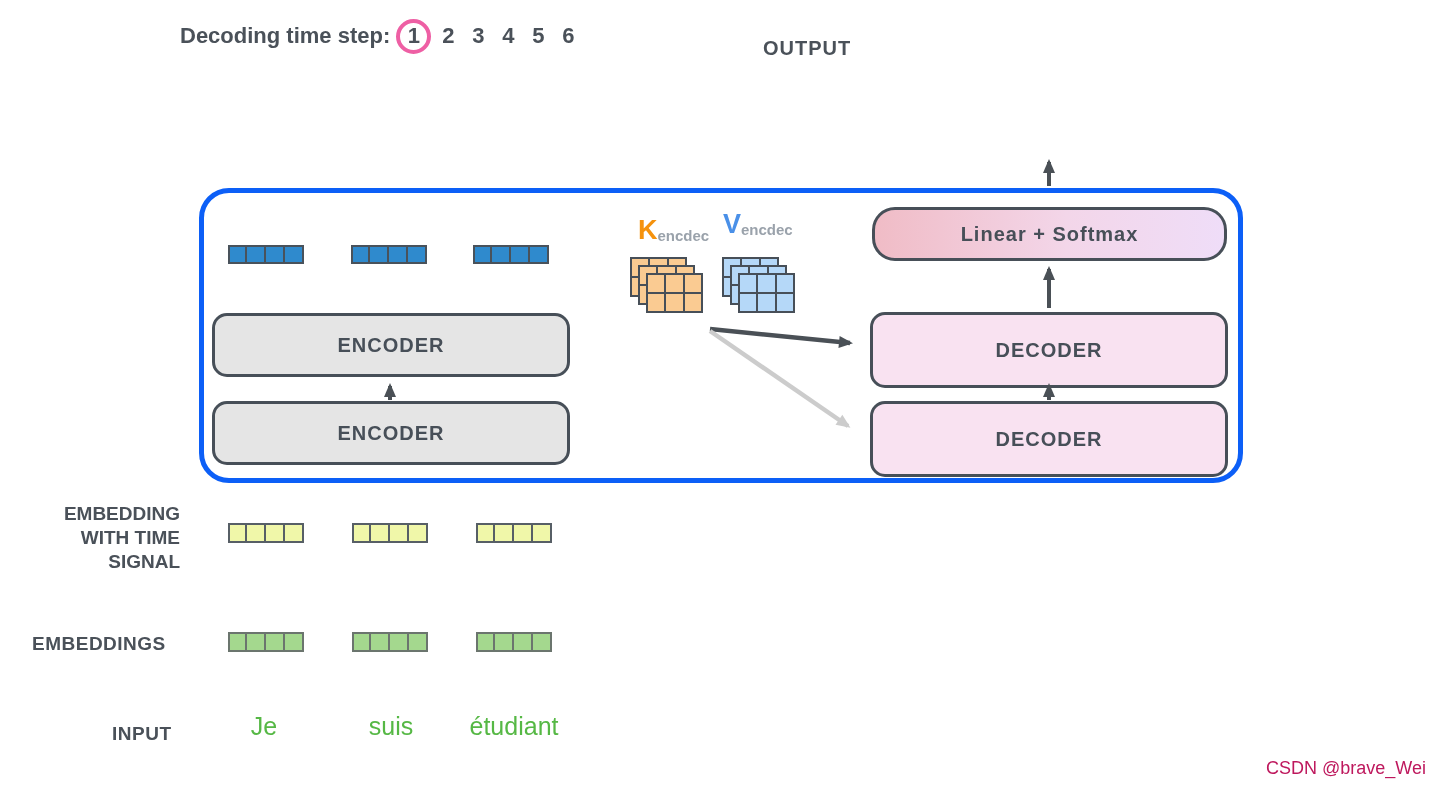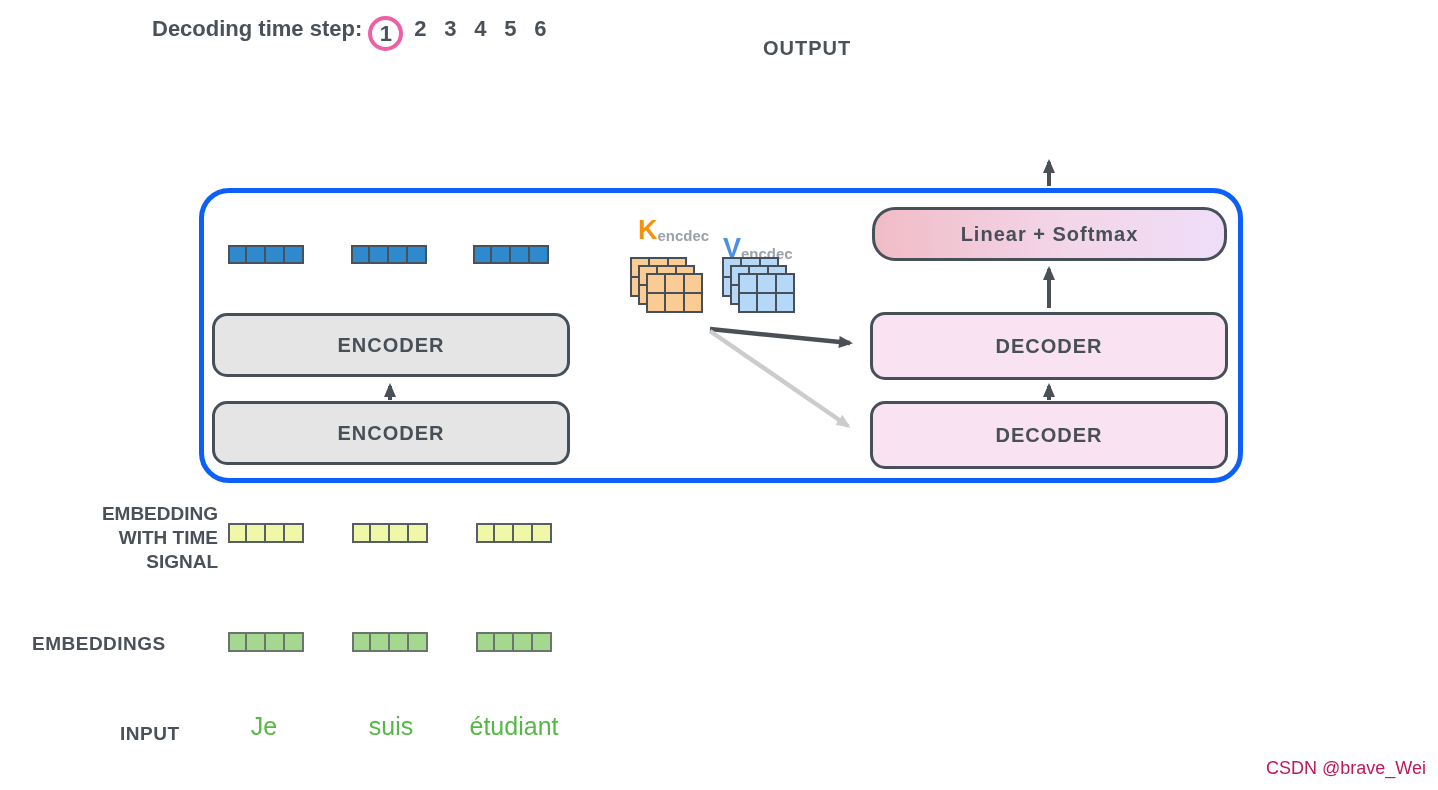--- a/index.html
+++ b/index.html
@@ -4,22 +4,22 @@
 <style>
   html,body { margin:0; padding:0; background:#ffffff; }
   .canvas {
     position:relative; width:1438px; height:790px; overflow:hidden;
     background:#ffffff;
     font-family:"Liberation Sans","DejaVu Sans",sans-serif;
     color:#474f58;
   }
   
   .decoding-row {
-    position:absolute; left:152px; top:16px; height:40px;
-    display:flex; 
+    position:absolute; left:180px; top:16px; height:40px;
+    display:flex; align-items:center;
   }
   .decoding-label { font-size:22px; font-weight:bold; color:#4a5159; margin-right:4px; }
   .step {
     width:30px; text-align:center; font-size:22px; font-weight:bold; color:#4a5159;
   }
   .step-ring {
     width:27px; height:27px; border:4px solid #ee5fa4; border-radius:50%;
     display:flex; align-items:center; justify-content:center; margin:0 2px;
   }
   .output-label {
@@ -34,21 +34,21 @@
   }
   
   .block {
     position:absolute; box-sizing:border-box;
     border:3px solid #474f58; border-radius:15px;
     display:flex; align-items:center; justify-content:center;
     font-size:20px; font-weight:bold; letter-spacing:1px; color:#474f58;
   }
   .encoder { left:212px; width:358px; height:64px; background:#e5e5e5; }
   .encoder.top { top:313px; } .encoder.bottom { top:401px; }
-  .decoder { left:870px; width:358px; height:68px; background:#f9e2f1; }
+  .decoder { left:870px; width:358px; height:76px; background:#f9e2f1; }
   .decoder.top { top:312px; } .decoder.bottom { top:401px; }
   .linear-softmax {
     left:872px; top:207px; width:355px; height:54px; border-radius:23px;
     background:linear-gradient(90deg,#f0bcc6 0%,#f3d6e9 55%,#efddf8 100%);
   }
   
   .bar { position:absolute; display:flex; }
   .bar .cell { box-sizing:border-box; }
   .bar .cell + .cell { border-left-width:0 !important; }
   .bar.blue .cell   { width:19px; height:19px; border:2px solid #49525b; background:#2f8acd; }
@@ -65,23 +65,23 @@
   .mat {
     position:absolute; width:57px; height:40px;
     display:grid; grid-template-columns:repeat(3,1fr); grid-template-rows:repeat(2,1fr);
     gap:2px; padding:2px; box-sizing:border-box; background:#474f58;
   }
   .mat.orange i { background:#facb92; } .mat.blue i { background:#b5d8f8; }
   .mat i { display:block; }
   .mat.l1 { left:0; top:0; } .mat.l2 { left:8px; top:8px; } .mat.l3 { left:16px; top:16px; }
   
   .rowlabel { position:absolute; font-weight:bold; color:#4a5159; }
-  .embed-time { left:0; top:502px; width:180px; text-align:right; font-size:19px; line-height:24px;padding-left:38px; }
+  .embed-time { left:0; top:502px; width:180px; text-align:right; font-size:19px; line-height:24px; }
   .embeddings { left:32px; top:633px; font-size:19px; letter-spacing:0.5px; }
-  .input-lab  { left:120px; top:723px; font-size:19px; letter-spacing:0.5px; }
+  .input-lab  { left:112px; top:723px; font-size:19px; letter-spacing:0.5px; }
   
   .input-word {
     position:absolute; top:712px; transform:translateX(-50%);
     font-size:25px; color:#56b845;
   }
   
   .overlay { position:absolute; left:0; top:0; pointer-events:none; }
   
   .watermark {
     position:absolute; right:12px; top:758px; font-size:18px; color:#be185d;
@@ -126,21 +126,21 @@
       <span class="cell"></span>
       <span class="cell"></span>
     </div>
 
   <div class="block encoder top">ENCODER</div>
   <div class="block encoder bottom">ENCODER</div>
 
   <div class="kv-label" style="left:638px; top:215px;">
     <span class="kv-letter k">K</span><span class="kv-sub">encdec</span>
   </div>
-  <div class="kv-label" style="left:723px; top:233px;">
+  <div class="kv-label" style="left:723px; top:209px;">
     <span class="kv-letter v">V</span><span class="kv-sub">encdec</span>
   </div>
 
   <div class="mat-stack" style="left:630px; top:257px;">
     <div class="mat orange l1">
         <i></i>
         <i></i>
         <i></i>
         <i></i>
         <i></i>

